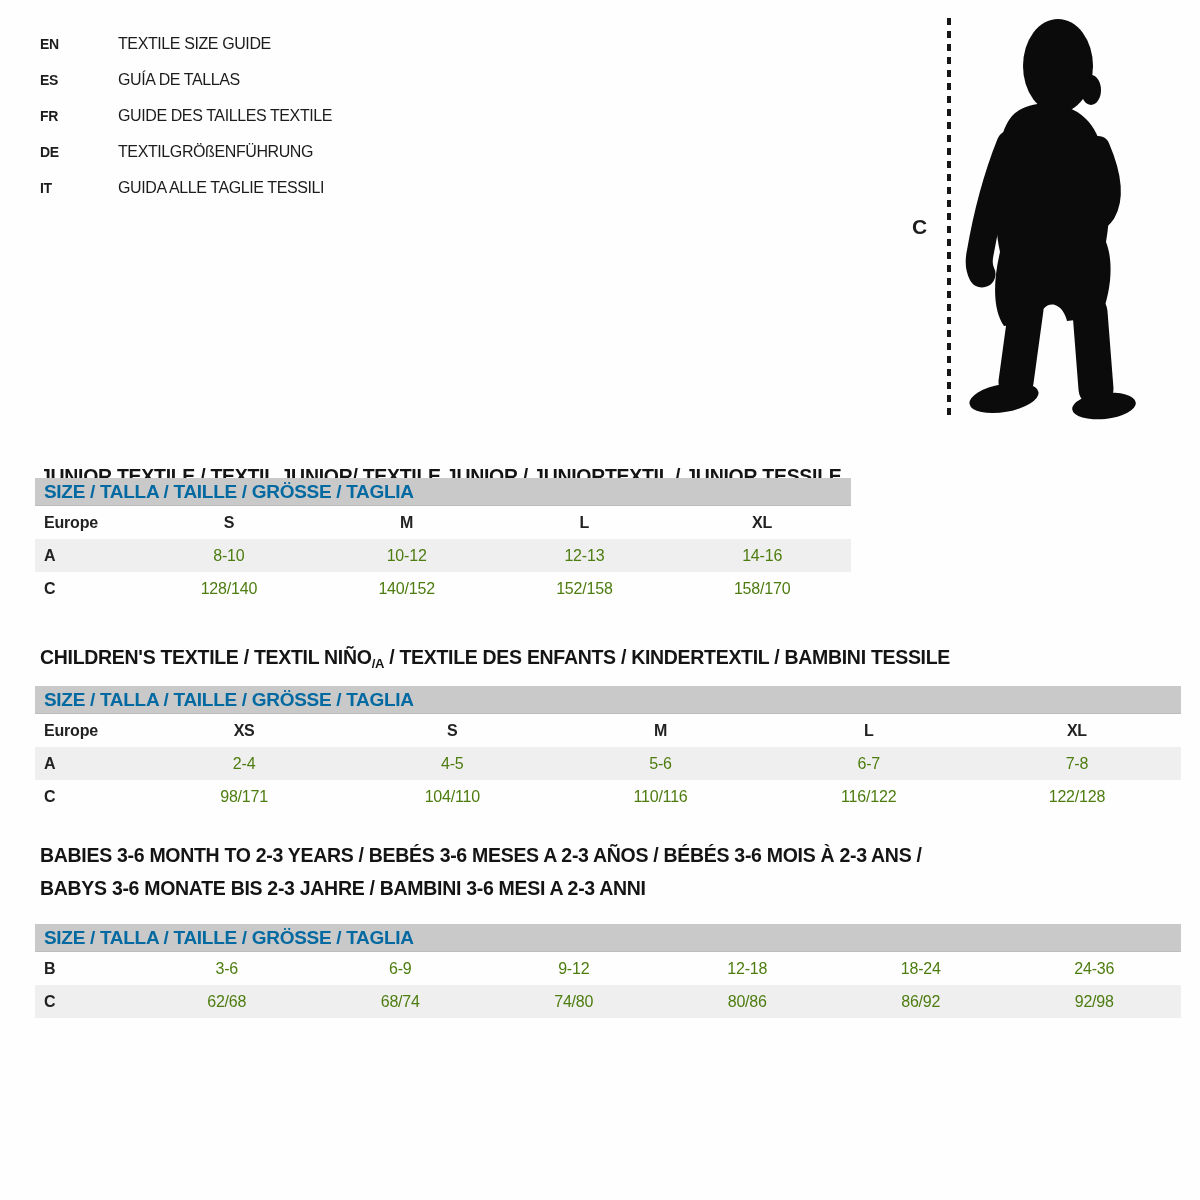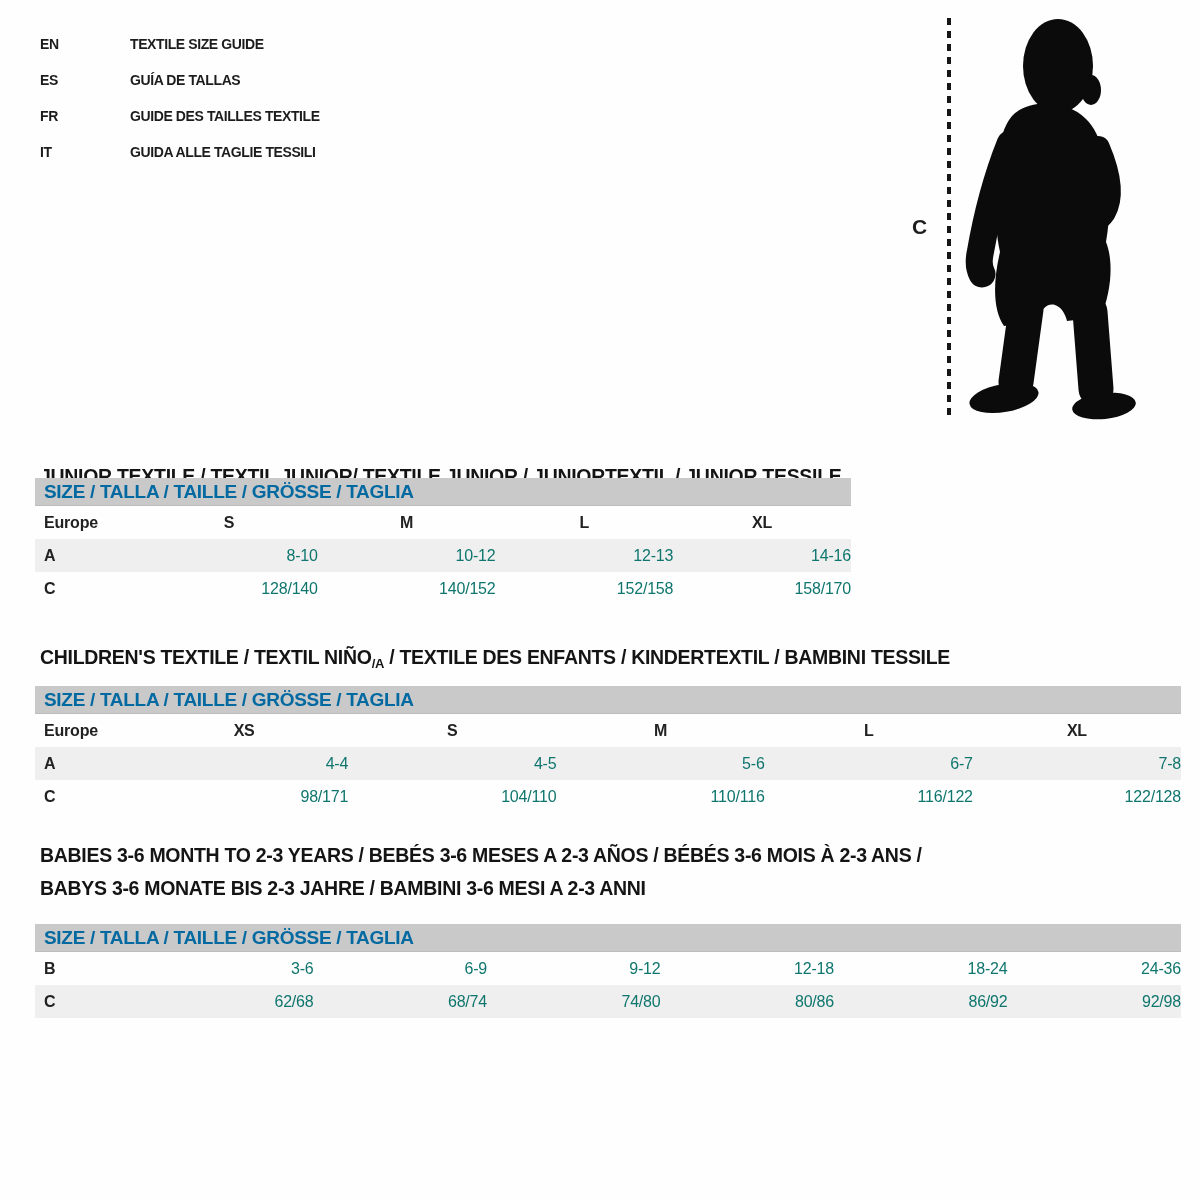--- a/index.html
+++ b/index.html
@@ -7,21 +7,21 @@
   .page {
     position:relative; width:1200px; height:1200px; background:#fefefe;
     font-family:"Liberation Sans", sans-serif; color:#1c1c1c; overflow:hidden;
     margin:0 auto;
   }
 
   
   .langs { position:absolute; left:40px; top:26px; }
   .lang-row { display:flex; height:36px; align-items:center; }
   .lang-code { width:78px; font-size:14px; font-weight:700; letter-spacing:-0.3px; }
-  .lang-label { font-size:14px; font-weight:700; letter-spacing:-0.4px;margin-left:12px; }
+  .lang-label { font-size:16px; font-weight:400; letter-spacing:-0.4px; }
 
   
   .dash-line {
     position:absolute; left:947px; top:18px; width:4px; height:398px;
     background:repeating-linear-gradient(to bottom, #161616 0px, #161616 7px, transparent 7px, transparent 13px);
   }
   .c-label { position:absolute; left:912px; top:215px; font-size:21px; font-weight:700; }
   .toddler { position:absolute; left:958px; top:14px; width:186px; height:410px; }
 
   
@@ -41,21 +41,21 @@
   .size-bar {
     height:28px; background:#c9c9c9; border-bottom:1px solid #bdbdbd;
     display:flex; align-items:center; padding-left:9px;
     font-size:19px; font-weight:700; letter-spacing:-0.3px; color:#0369a1;
   }
   .t-row { display:flex; height:33px; align-items:center; font-size:16px; letter-spacing:-0.2px; }
   .t-row.alt { background:#efefef; }
   .t-label { width:105px; padding-left:9px; font-weight:700; color:#222; }
   .t-cell { flex:1; text-align:center; }
   .t-row.head .t-cell { font-weight:700; color:#222; }
-  .t-row.vals .t-cell { font-weight:400; color:#0f766e;text-align:right; }
+  .t-row.vals .t-cell { font-weight:400; color:#4d7c0f; }
 
   .sub-a { font-size:13px; vertical-align:-4px; font-weight:700; }
 
   
   .footnotes { position:absolute; left:40px; top:1063px; }
   .foot-row { height:34px; display:flex; align-items:center; font-size:19.5px; font-weight:700; letter-spacing:-0.3px; color:#141414; }
 </style>
 </head>
 <body>
 
@@ -66,20 +66,24 @@
       <span class="lang-code">EN</span>
       <span class="lang-label">TEXTILE SIZE GUIDE</span>
     </div>
     <div class="lang-row">
       <span class="lang-code">ES</span>
       <span class="lang-label">GUÍA DE TALLAS</span>
     </div>
     <div class="lang-row">
       <span class="lang-code">FR</span>
       <span class="lang-label">GUIDE DES TAILLES TEXTILE</span>
+    </div>
+    <div class="lang-row">
+      <span class="lang-code">DE</span>
+      <span class="lang-label">TEXTILGRÖßENFÜHRUNG</span>
     </div>
     <div class="lang-row">
       <span class="lang-code">IT</span>
       <span class="lang-label">GUIDA ALLE TAGLIE TESSILI</span>
     </div>
   </div>
 
   <div class="dash-line"></div>
   <span class="c-label">C</span>
   <svg class="toddler" viewBox="0 0 186 410" xmlns="http://www.w3.org/2000/svg">
@@ -144,21 +148,21 @@
     <div class="t-row head">
       <span class="t-label">Europe</span>
       <span class="t-cell">XS</span>
       <span class="t-cell">S</span>
       <span class="t-cell">M</span>
       <span class="t-cell">L</span>
       <span class="t-cell">XL</span>
     </div>
     <div class="t-row vals alt">
       <span class="t-label">A</span>
-      <span class="t-cell">4-4</span>
+      <span class="t-cell">2-4</span>
       <span class="t-cell">4-5</span>
       <span class="t-cell">5-6</span>
       <span class="t-cell">6-7</span>
       <span class="t-cell">7-8</span>
     </div>
     <div class="t-row vals">
       <span class="t-label">C</span>
       <span class="t-cell">98/171</span>
       <span class="t-cell">104/110</span>
       <span class="t-cell">110/116</span>

